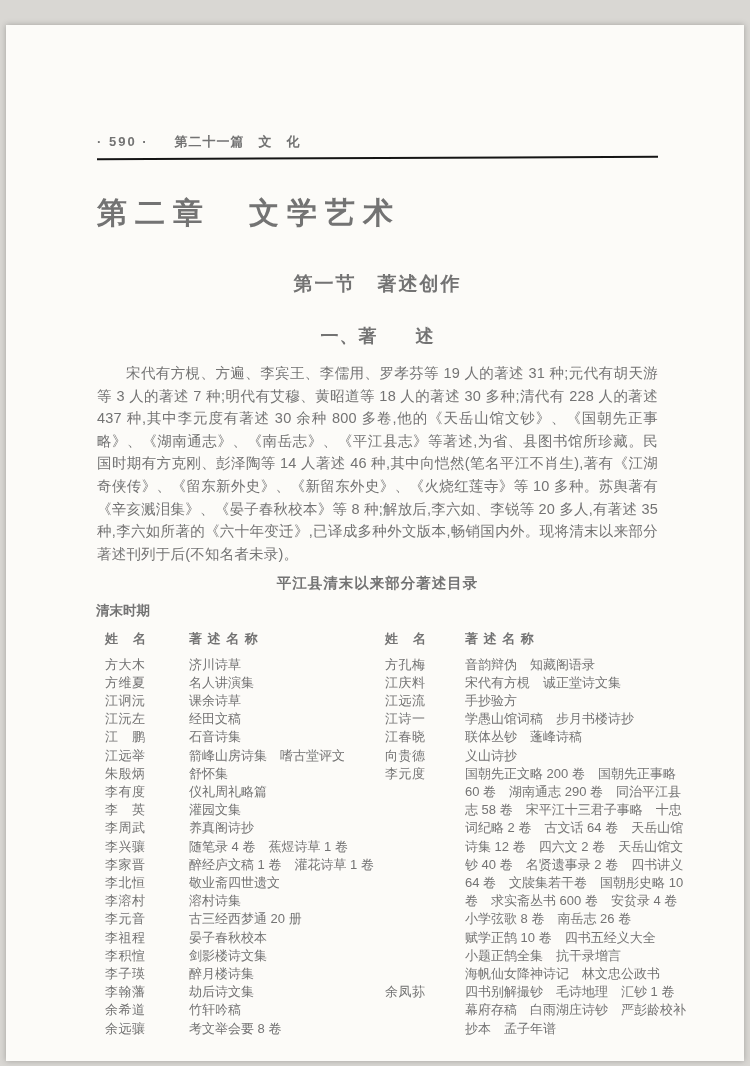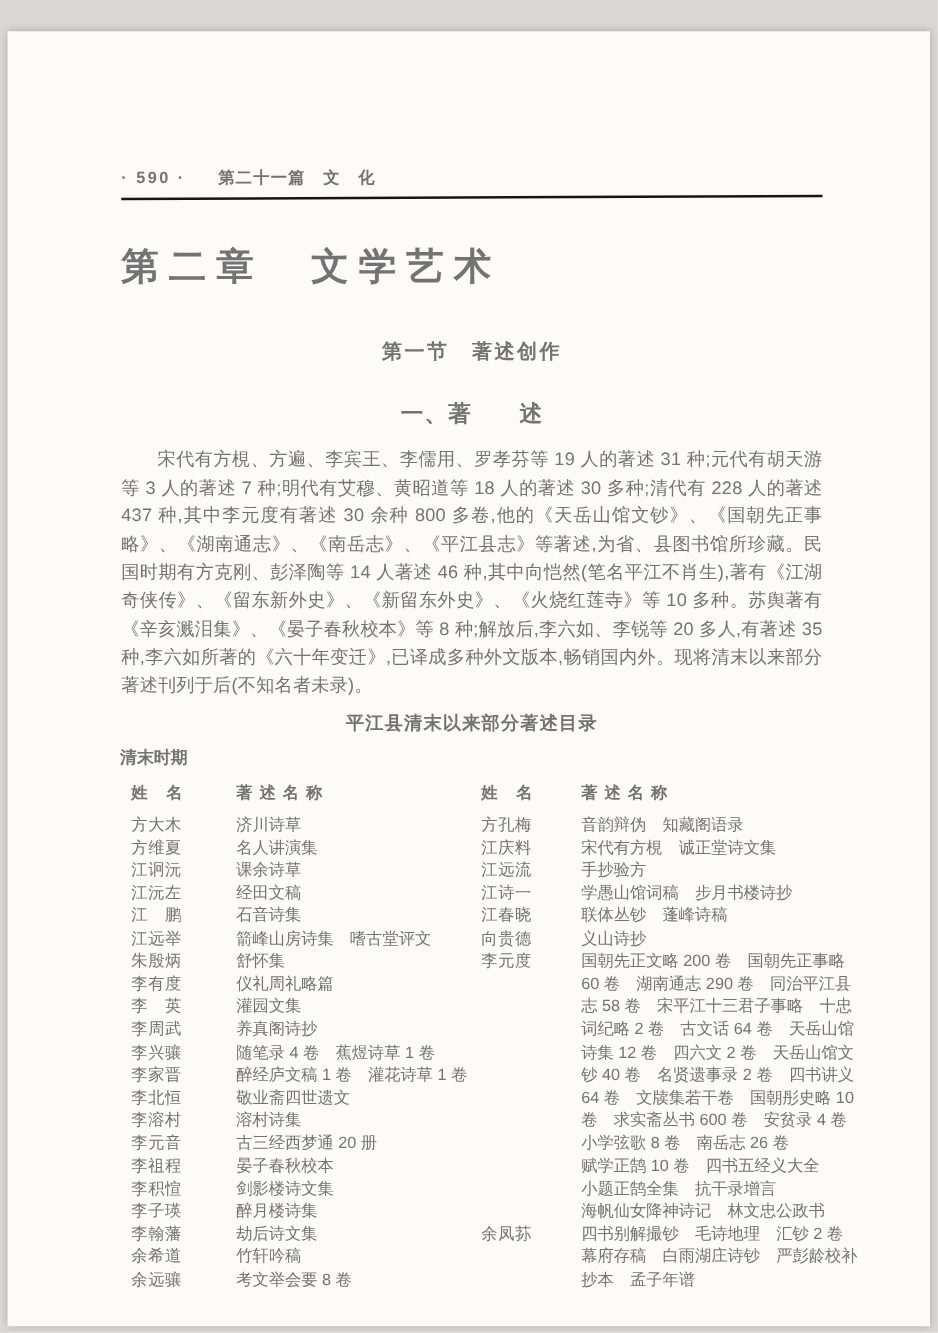--- a/index.html
+++ b/index.html
@@ -38,21 +38,21 @@
   .chapter-title {
     margin: 34px 0 0 0;
     text-align: left;
     font-size: 30px;
     font-weight: 600;
     letter-spacing: 8px;
   }
   .section-title {
     margin: 37px 0 0 0;
     text-align: center;
-    font-size: 16px;
+    font-size: 19px;
     font-weight: bold;
     letter-spacing: 2px;
   }
   .subsection-title {
     margin: 27px 0 0 0;
     text-align: center;
     font-size: 18px;
     font-weight: 600;
     letter-spacing: 1px;
   }
@@ -308,21 +308,21 @@
             <div class="wline">卷　求实斋丛书 600 卷　安贫录 4 卷</div>
             <div class="wline">小学弦歌 8 卷　南岳志 26 卷</div>
             <div class="wline">赋学正鹄 10 卷　四书五经义大全</div>
             <div class="wline">小题正鹄全集　抗干录增言</div>
             <div class="wline">海帆仙女降神诗记　林文忠公政书</div>
           </span>
         </div>
         <div class="trow">
           <span class="tname">余凤荪</span>
           <span class="tworks">
-            <div class="wline">四书别解撮钞　毛诗地理　汇钞 2 卷</div>
+            <div class="wline">四书别解撮钞　毛诗地理　汇钞 1 卷</div>
             <div class="wline">幕府存稿　白雨湖庄诗钞　严彭龄校补</div>
             <div class="wline">抄本　孟子年谱</div>
           </span>
         </div>
       </div>
   </div>
 
 </div>
 
 </body></html>

